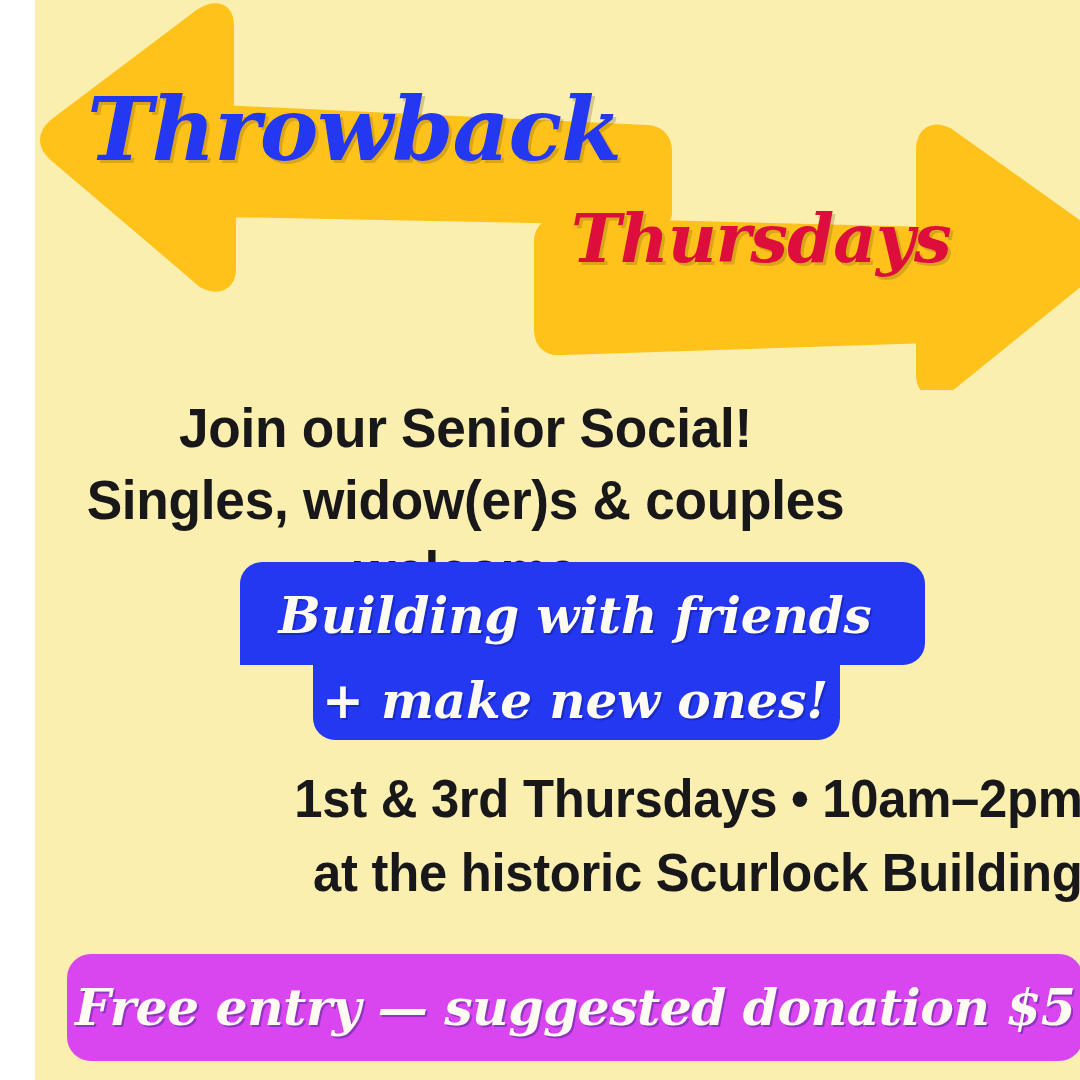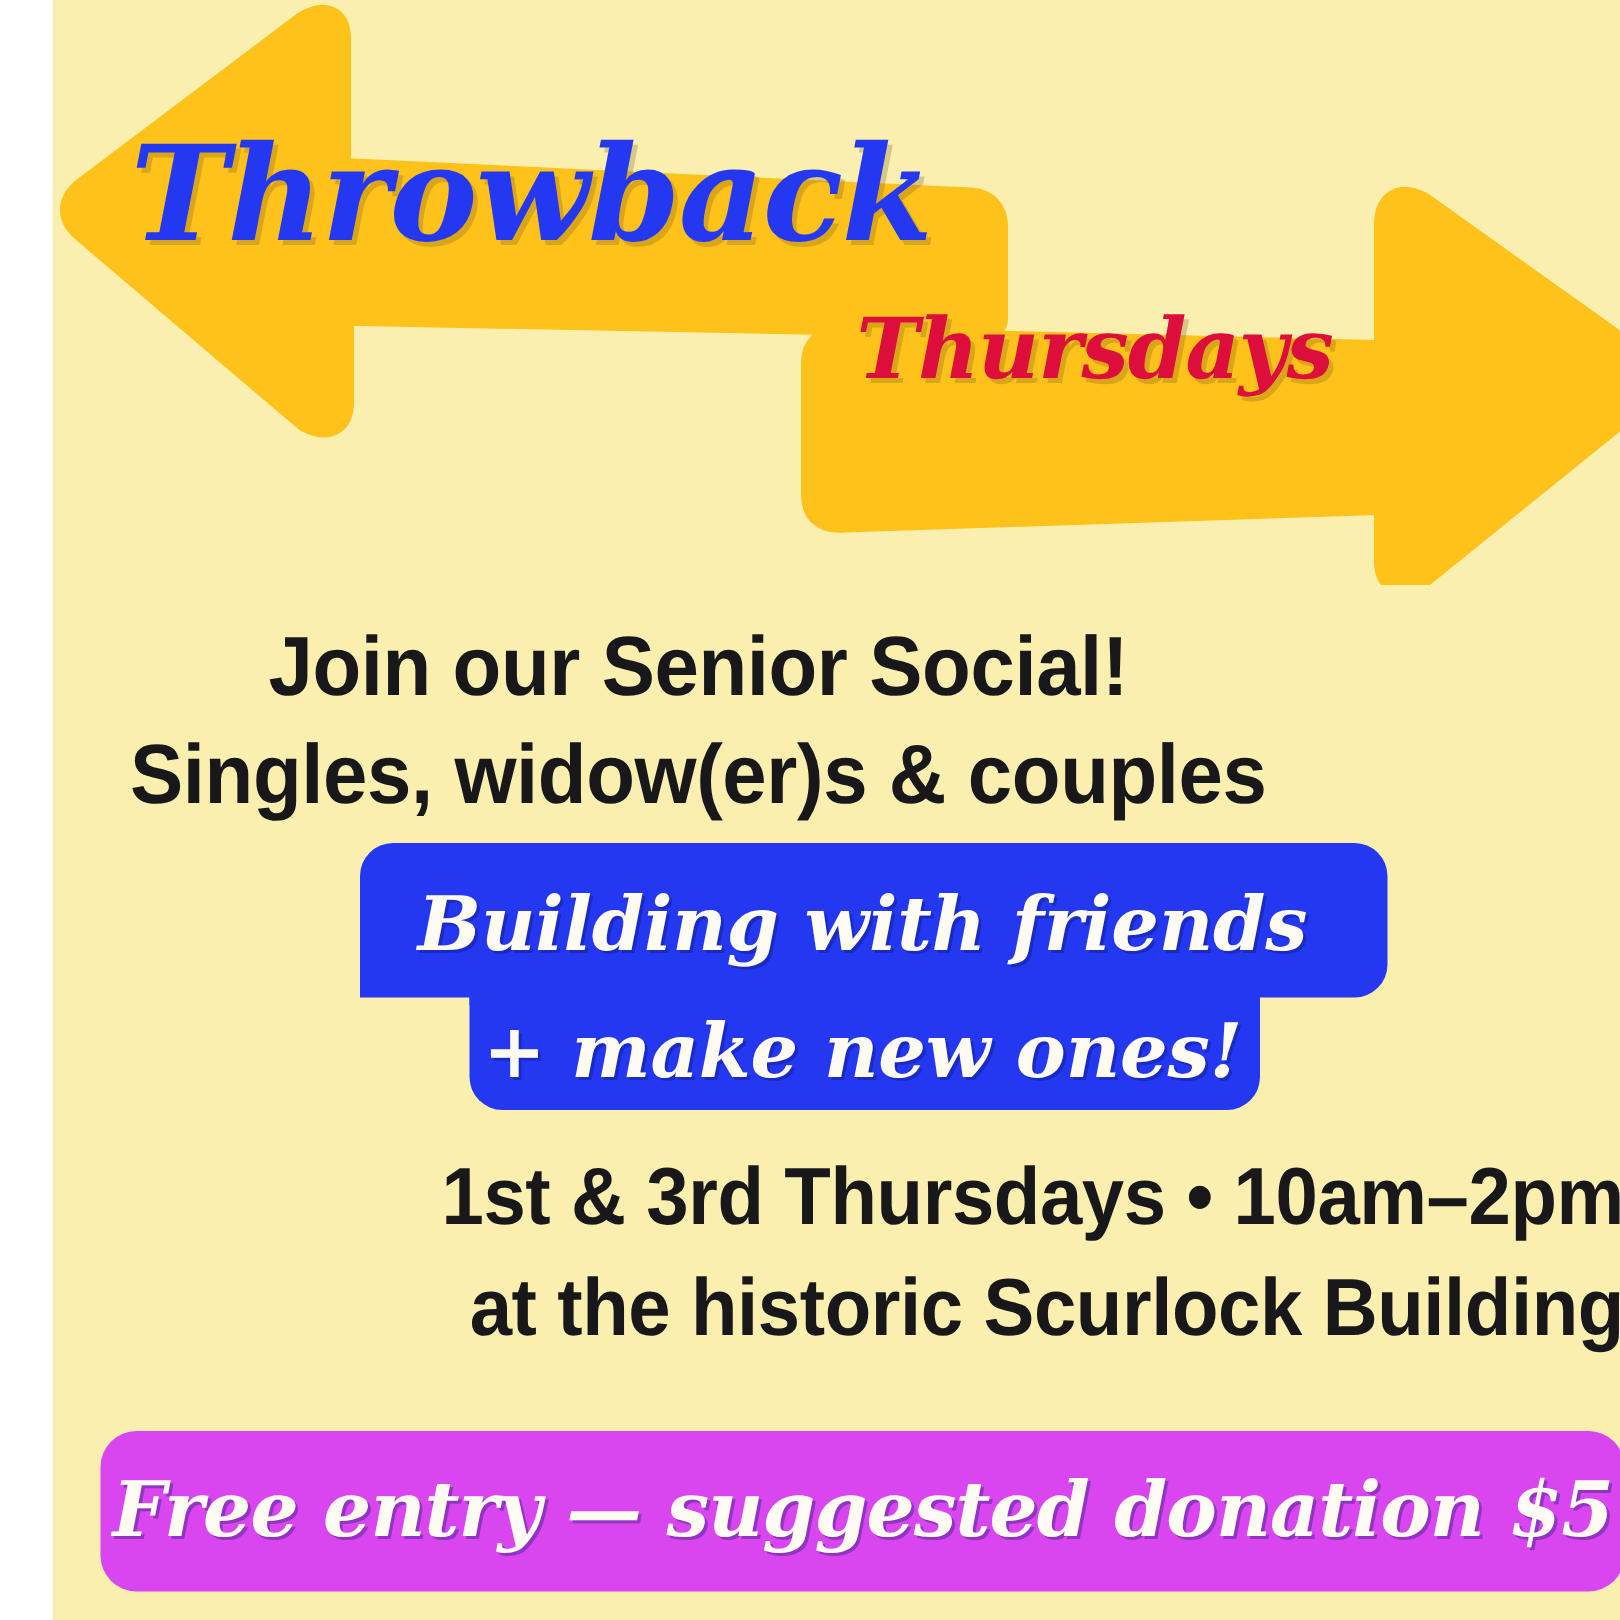--- a/index.html
+++ b/index.html
@@ -50,30 +50,30 @@
     left: 52px;
     top: 85px;
     font-size: 88px;
     color: #2438f2;
     text-shadow: 3px 3px 0 rgba(120, 95, 30, 0.28);
   }
 
   .arrow-word-thursdays {
     left: 536px;
     top: 205px;
-    font-size: 56px;
+    font-size: 67px;
     color: #dd0d3c;
     text-shadow: 3px 3px 0 rgba(120, 95, 30, 0.28);
   }
 
   
   .headline {
     position: absolute;
     left: 0;
-    top: 408px;
+    top: 392px;
     width: 861px;
     text-align: center;
     color: #18181a;
     font-family: "Liberation Sans", sans-serif;
     font-weight: 700;
     letter-spacing: -0.018em;
   }
 
   .headline-line {
     display: block;

